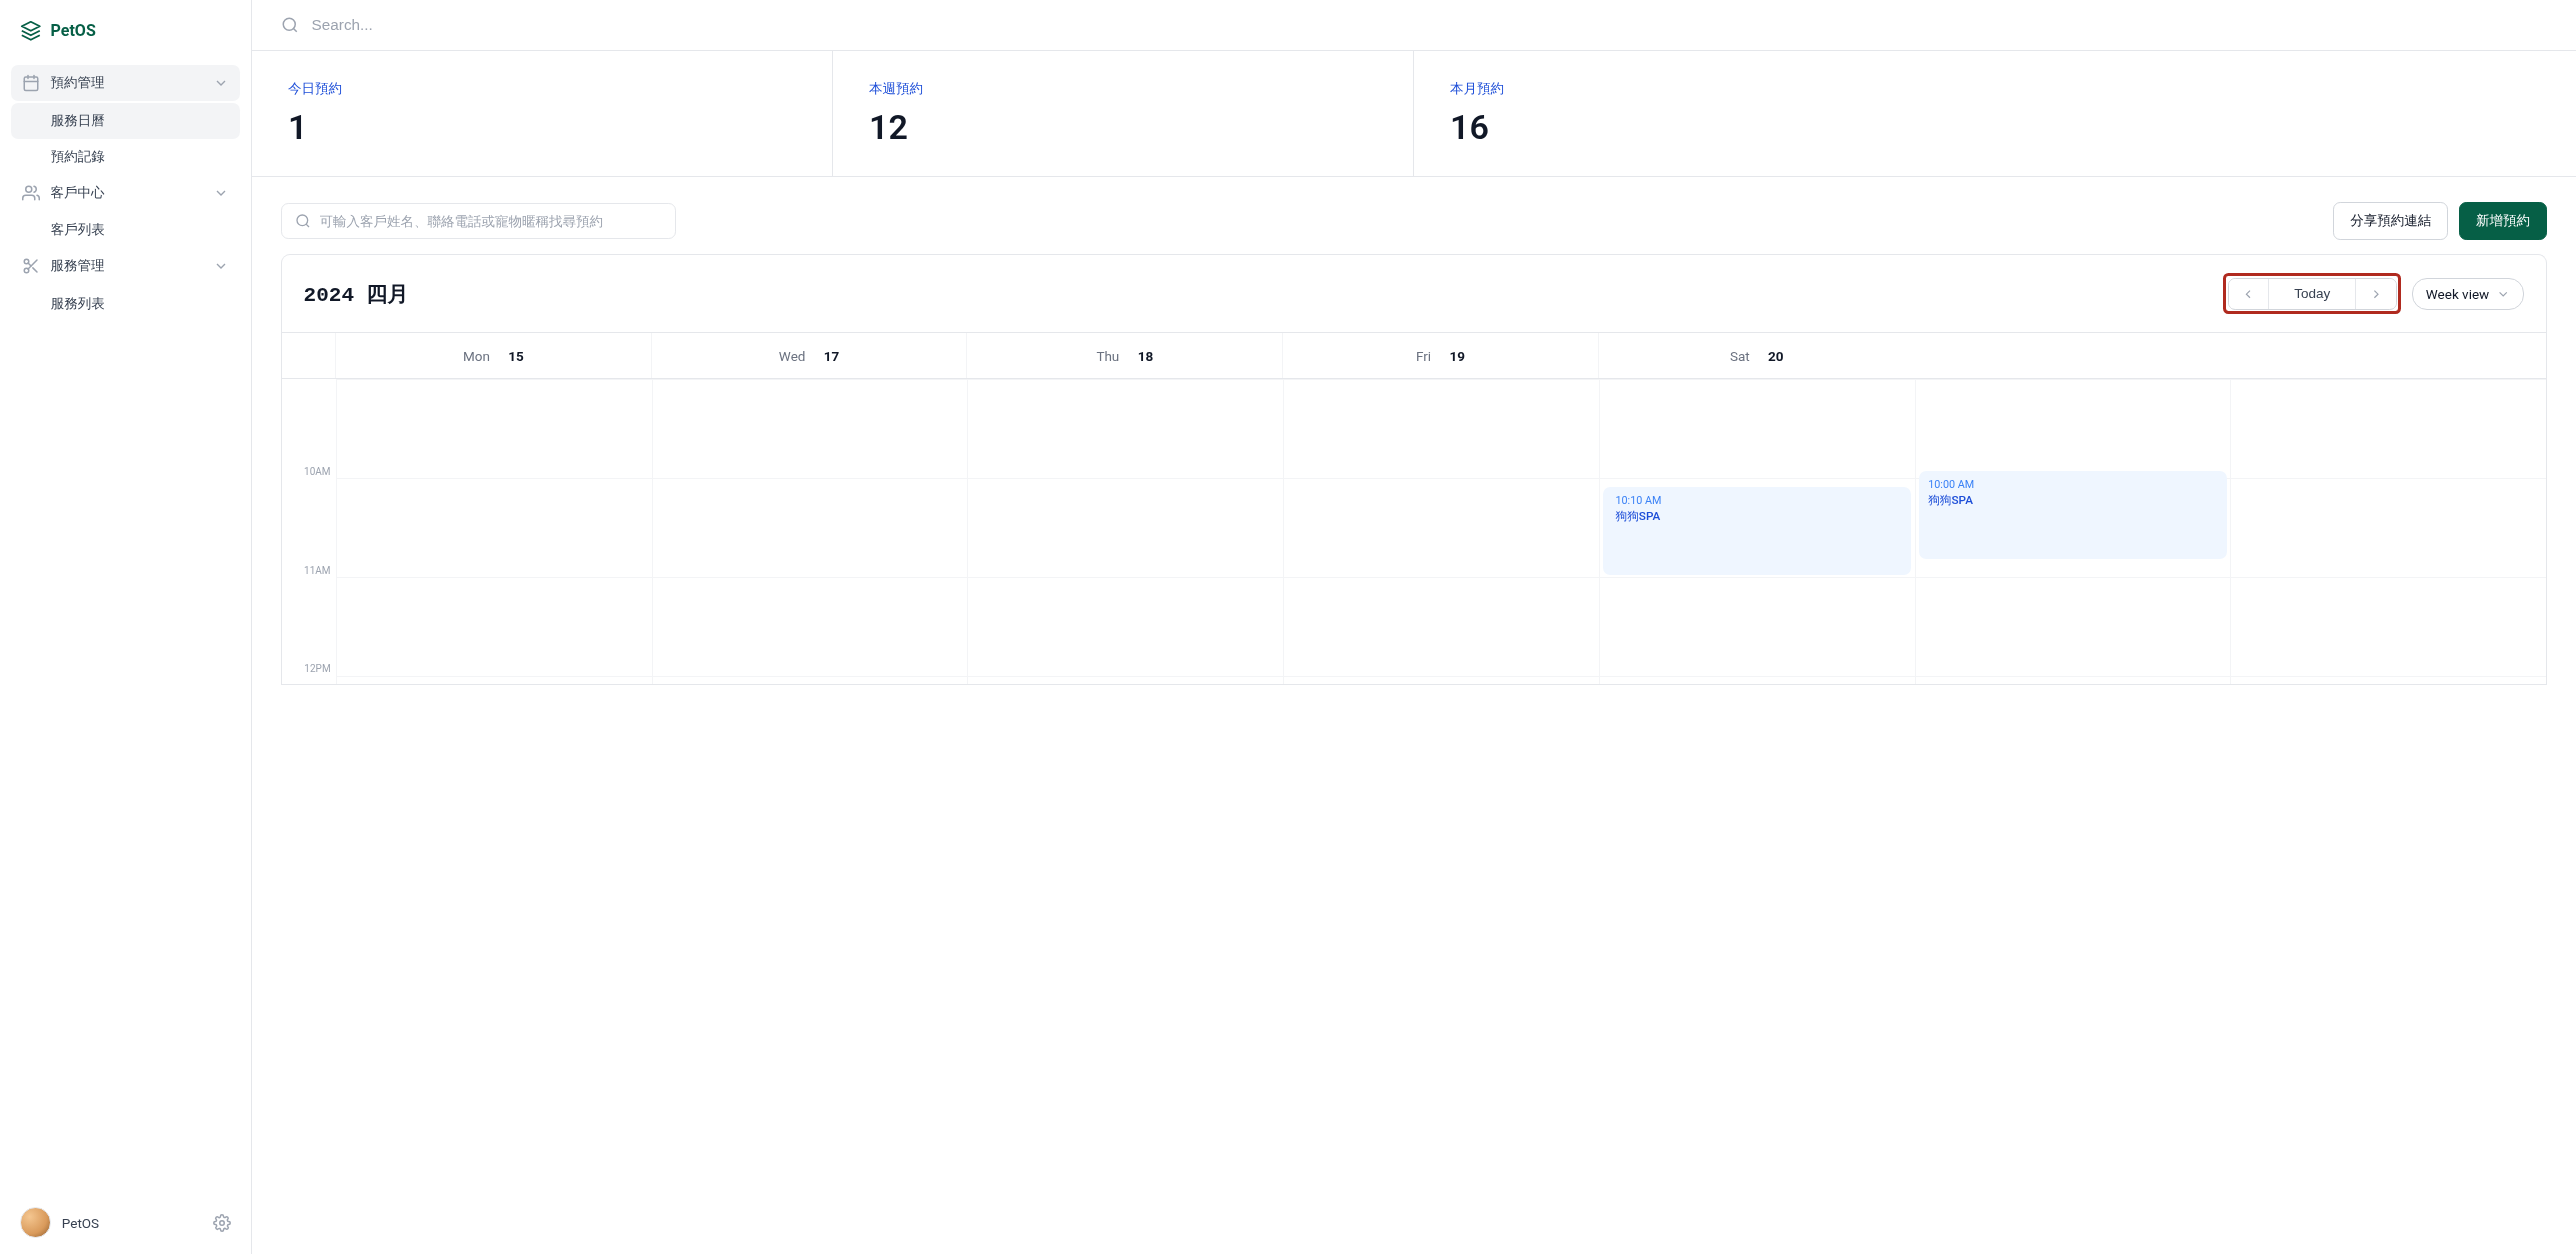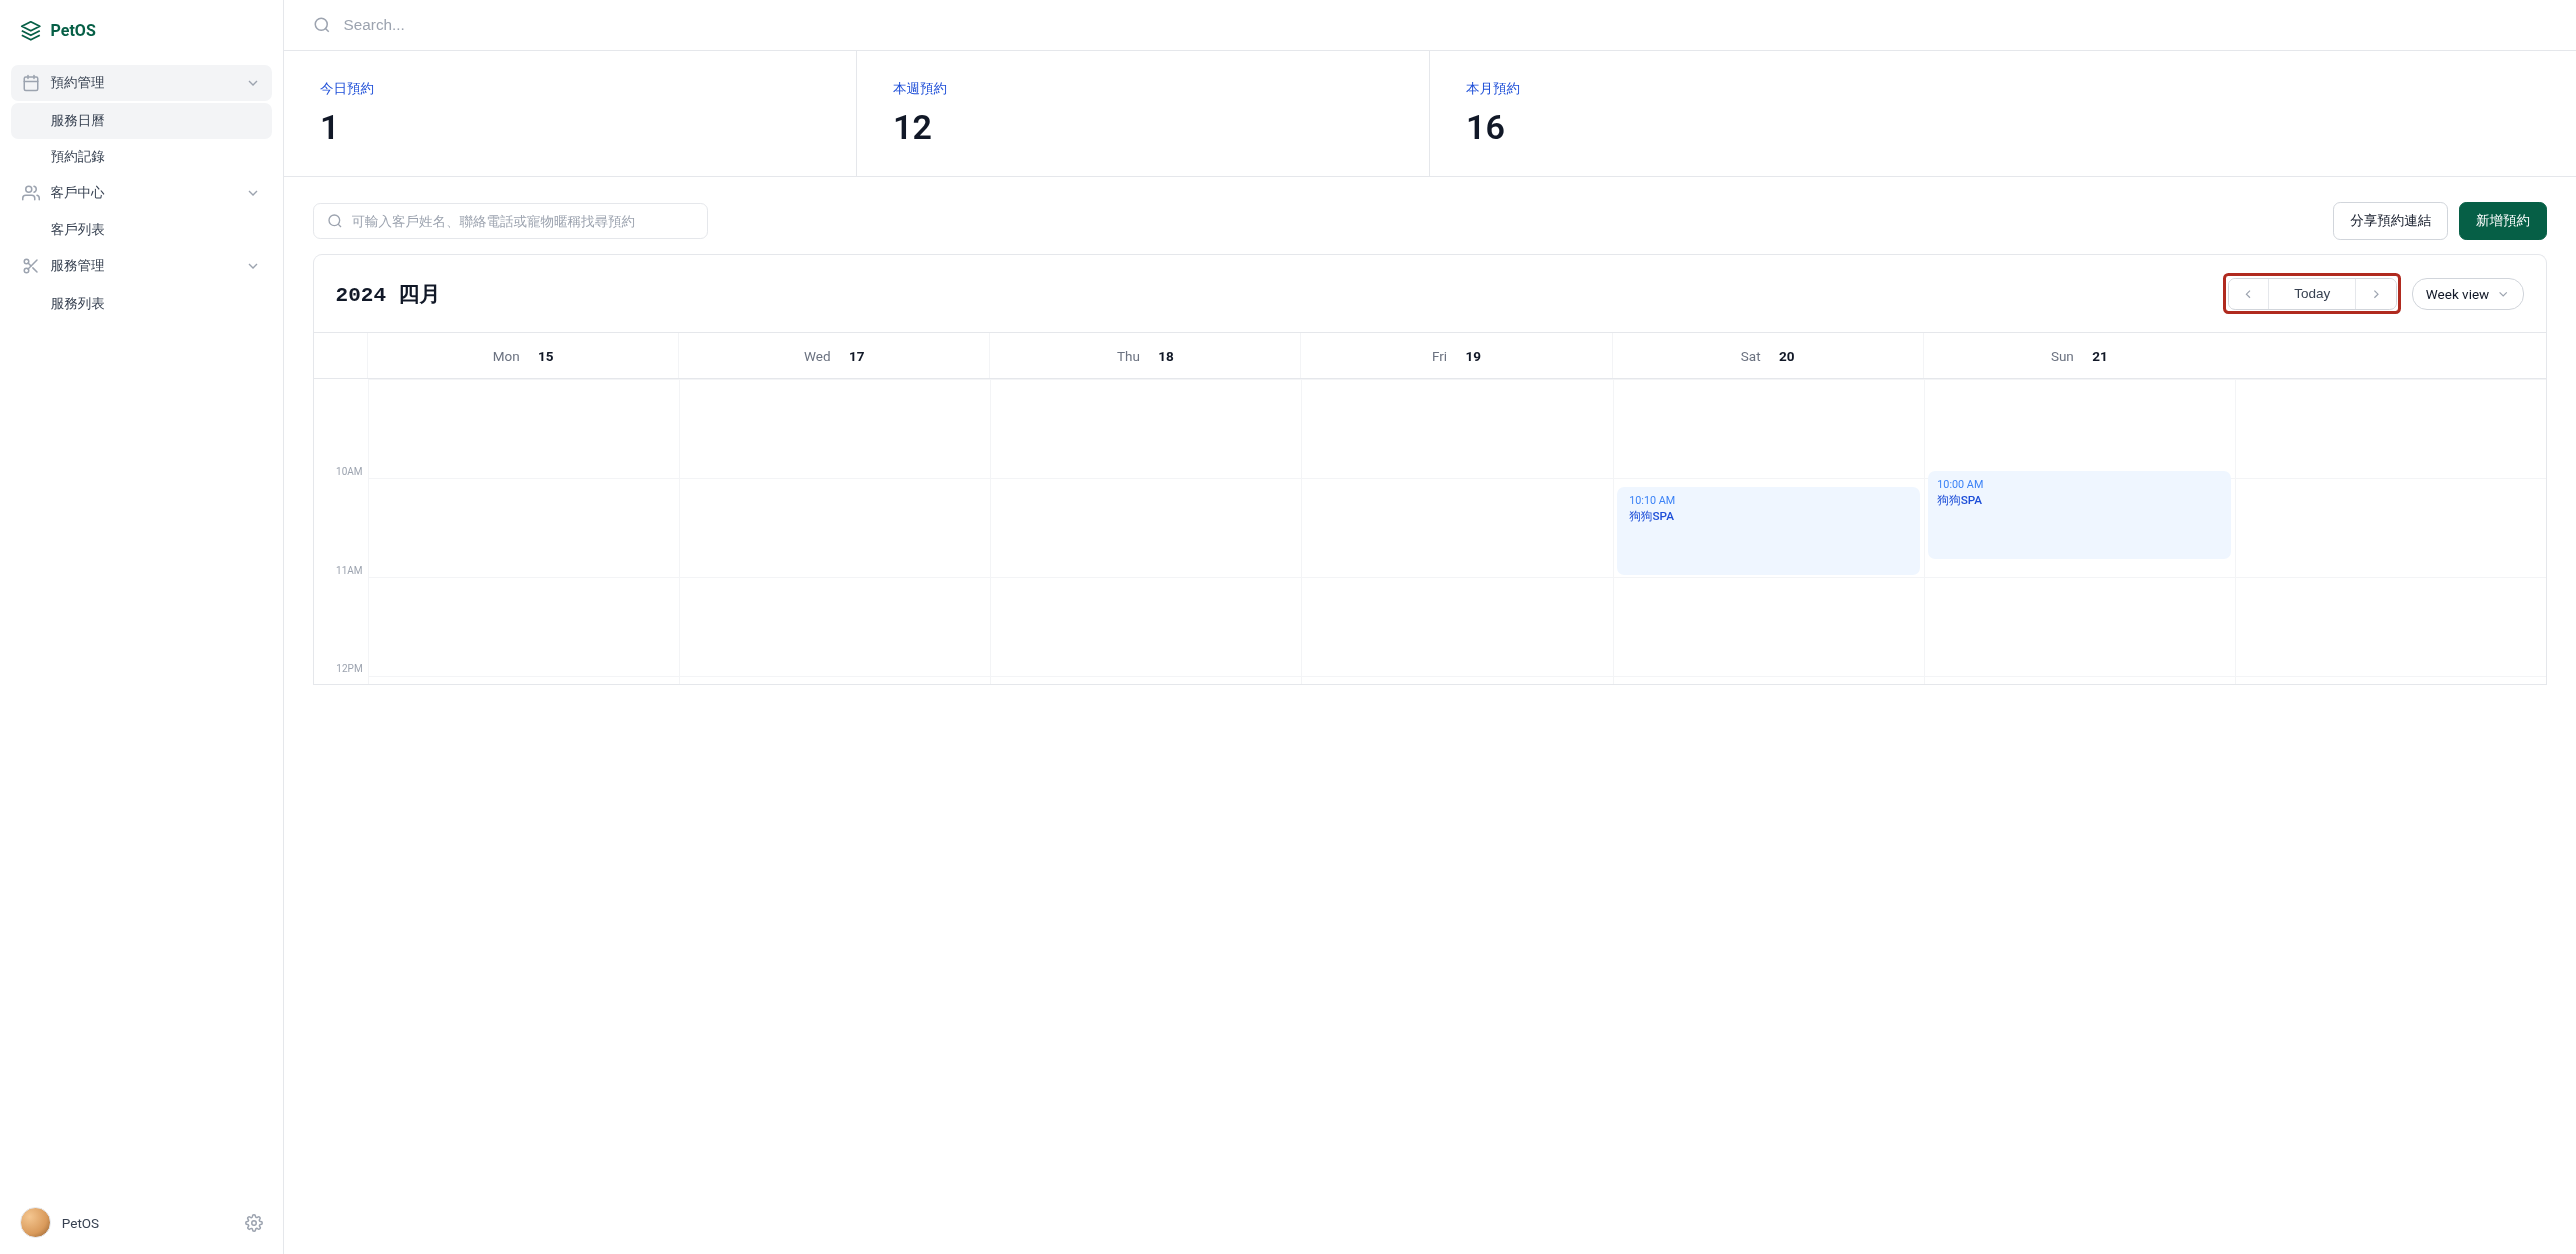--- a/index.html
+++ b/index.html
@@ -1,20 +1,20 @@
 <!DOCTYPE html>
 <html style="font-size:14.4px"><head>
 <meta charset="utf-8">
 <style>
 * { box-sizing: border-box; margin: 0; padding: 0; }
 body { font-family: -apple-system, BlinkMacSystemFont, "Segoe UI", Roboto, sans-serif; background: #fff; color: #111827; overflow: hidden; }
 .app { display: flex; height: 100vh; }
 
 
-.sidebar { width: 284px; border-right: 0.9px solid #e5e7eb; display: flex; flex-direction: column; background: #fff; }
+.sidebar { width: 252px; border-right: 0.9px solid #e5e7eb; display: flex; flex-direction: column; background: #fff; }
 .logo-row { display: flex; align-items: center; gap: 9px; padding: 20px 20px 16px 20px; }
 .logo-icon { width: 21.6px; height: 21.6px; color: #065f46; }
 .logo-text { font-weight: 700; font-size: 16px; color: #065f46; }
 .nav { padding: 7.2px 10.8px; flex: 1; overflow-y: auto; }
 .nav-group-header { display: flex; align-items: center; gap: 10.8px; padding: 9px 10.8px; border-radius: 7.2px; cursor: pointer; color: #374151; font-size: 13.5px; }
 .nav-group-header.active { background: #f3f4f6; }
 .nav-group-header .nav-icon { width: 18px; height: 18px; color: #9ca3af; flex-shrink: 0; }
 .nav-group-header .chev { margin-left: auto; color: #9ca3af; }
 .nav-sub { display: flex; flex-direction: column; margin-top: 1.8px; }
 .nav-sub-item { padding: 9px 10.8px 9px 40px; border-radius: 7.2px; cursor: pointer; color: #374151; font-size: 13.5px; }
@@ -230,21 +230,20 @@
         </div>
       </div>
 
       <div class="week-header" id="week-header">
           <div></div>
           <div>Mon <span class="daynum">15</span></div>
           <div>Wed <span class="daynum">17</span></div>
           <div>Thu <span class="daynum">18</span></div>
           <div>Fri <span class="daynum">19</span></div>
           <div>Sat <span class="daynum">20</span></div>
-          <div>Sun <span class="daynum">21</span></div>
         </div>
       <div class="grid-body" id="grid-body">
           <div class="time-col">
             <div class="time-label" style="top: 92px;">10AM</div>
             <div class="time-label" style="top: 191px;">11AM</div>
             <div class="time-label" style="top: 289px;">12PM</div>
           </div>
           <div class="day-col">
             <div class="hour-line" style="top: 0px;"></div>
             <div class="hour-line" style="top: 99px;"></div>

